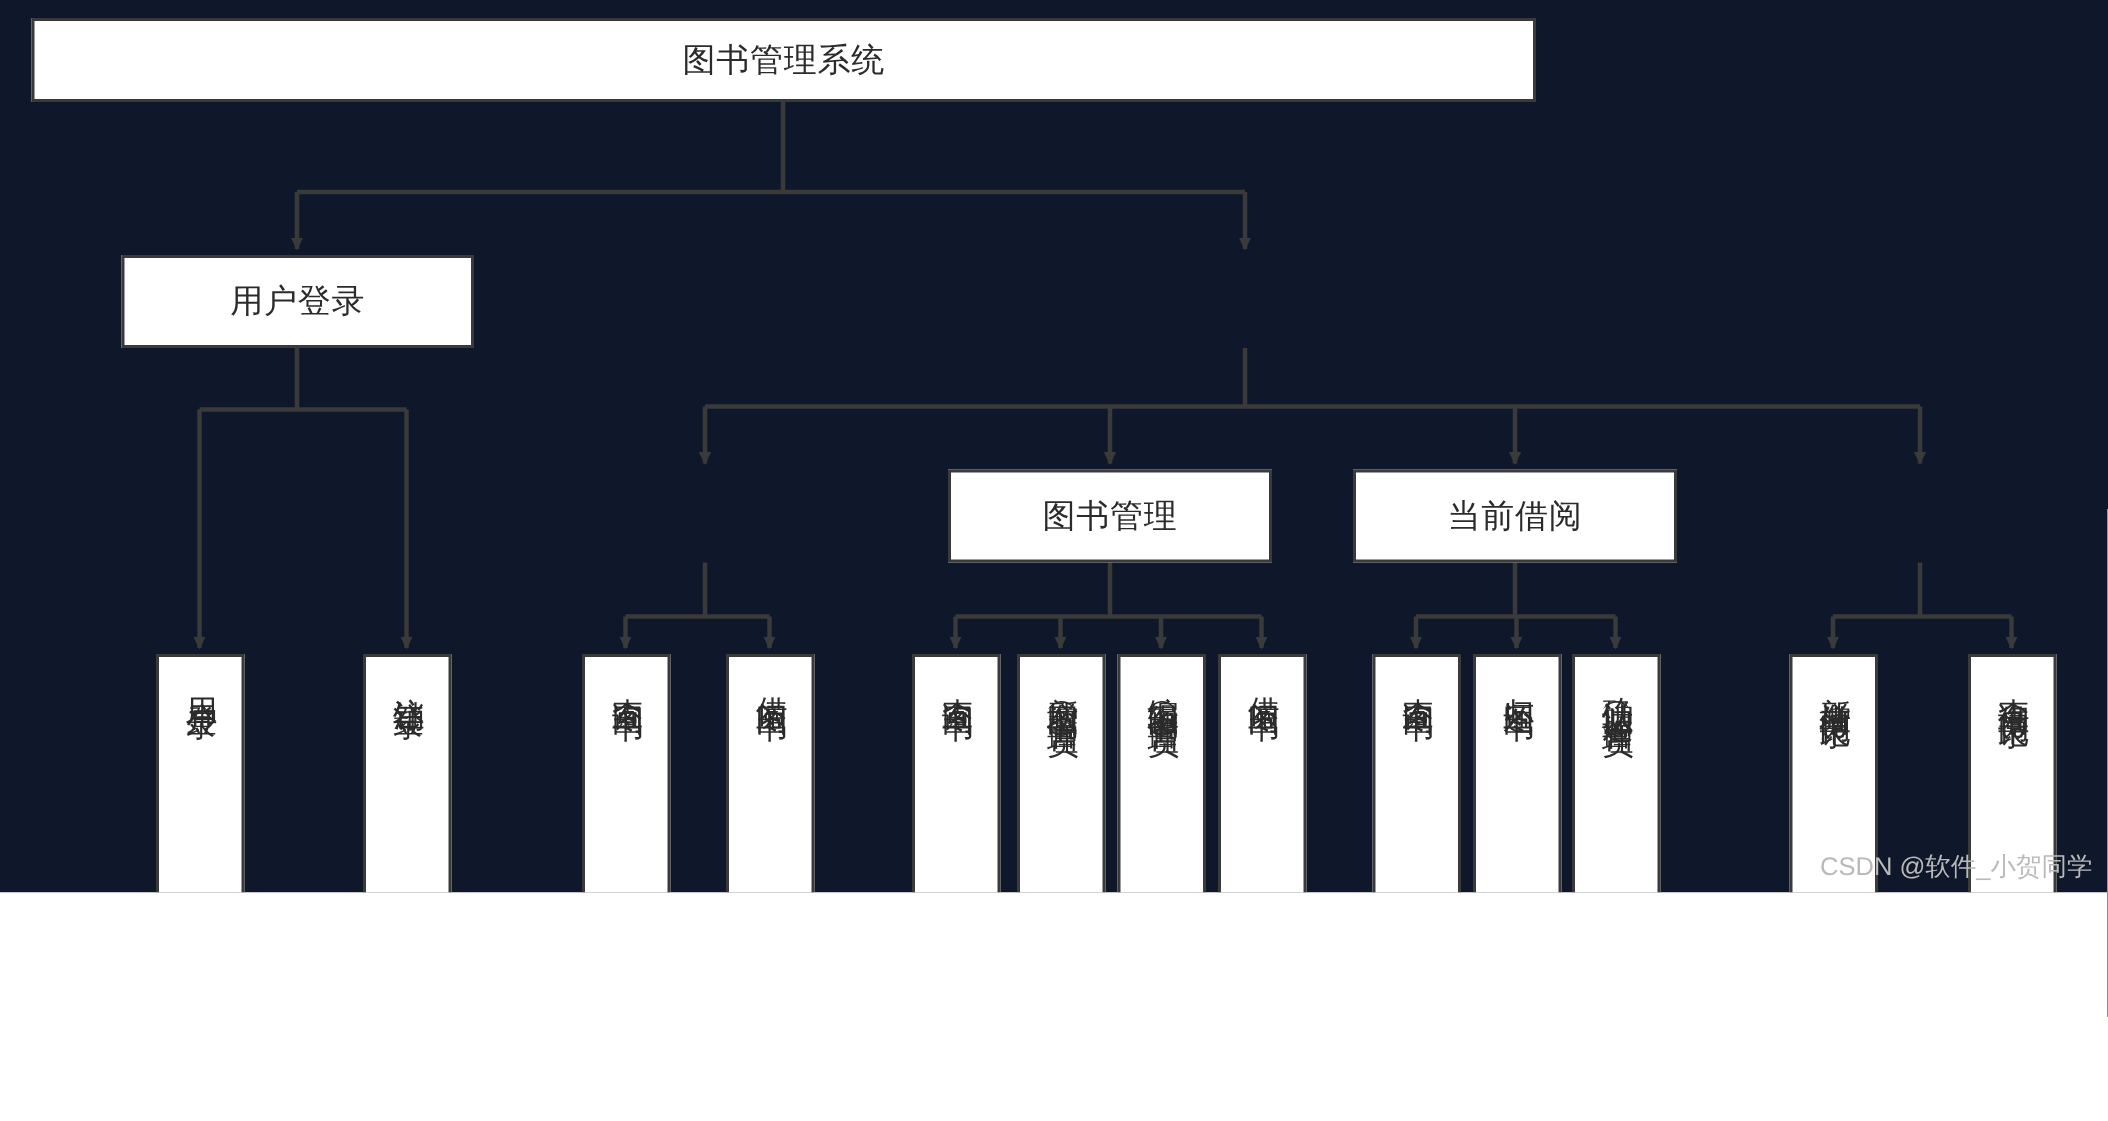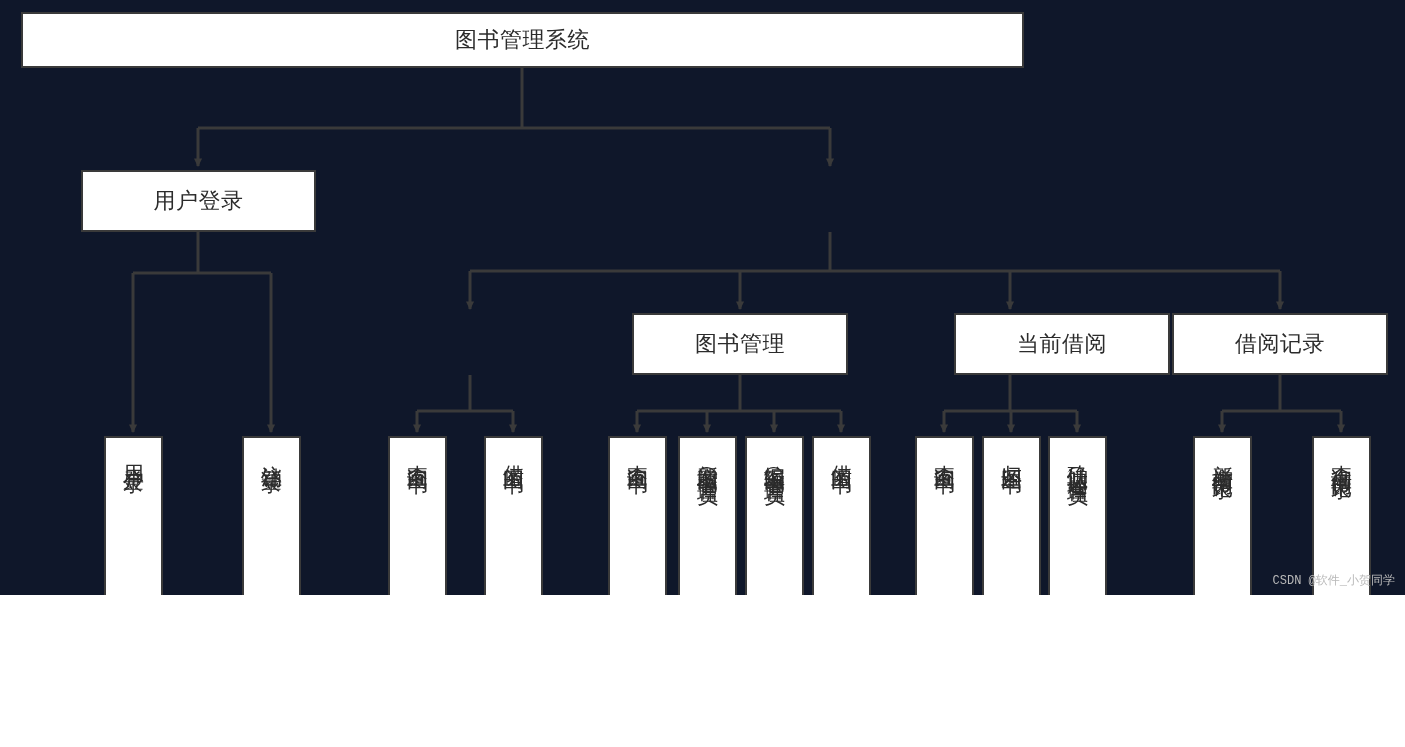--- a/index.html
+++ b/index.html
@@ -54,25 +54,25 @@
   }
   .node.root .node-label,
   .node.level1 .node-label,
   .node.level2 .node-label {
     font-size: 22px;
   }
   #watermark {
     position: absolute;
     right: 10px;
     bottom: 6px;
-    font-size: 12px;
+    font-size: 17px;
     color: #b9b9b9;
     z-index: 5;
     white-space: nowrap;
-    font-family: Liberation Mono, monospace;
+    font-family: Liberation Sans, sans-serif;
   }
 </style>
 </head>
 <body>
 
 <div id="diagram-root">
 
   <svg id="edges-svg" viewBox="0 0 1405 747" xmlns="http://www.w3.org/2000/svg">
     <defs>
       <marker id="arrow" markerWidth="9" markerHeight="9" refX="7.6" refY="4.5" orient="auto" markerUnits="userSpaceOnUse">
@@ -127,25 +127,22 @@
     <span class="node-label">图书管理系统</span>
   </div>
 
   <div class="node level1" style="left: 81px; top: 170px; width: 235px; height: 62px;">
     <span class="node-label">用户登录</span>
   </div>
 
   <div class="node level2" style="left: 632px; top: 313px; width: 216px; height: 62px;">
     <span class="node-label">图书管理</span>
   </div>
-  <div class="node level2" style="left: 954px; top: 313px; width: 216px; height: 62px;">
+  <div class="node level2" style="left: 902px; top: 313px; width: 216px; height: 62px;">
     <span class="node-label">当前借阅</span>
-  </div>
-  <div class="node level2" style="left: 1172px; top: 313px; width: 216px; height: 62px;">
-    <span class="node-label">借阅记录</span>
   </div>
 
   <div class="node leaf vertical" style="left: 104px; top: 436px; width: 59px; height: 298px;">
     <span class="node-label">用户登录</span>
   </div>
   <div class="node leaf vertical" style="left: 242px; top: 436px; width: 59px; height: 298px;">
     <span class="node-label">注销登录</span>
   </div>
   <div class="node leaf vertical" style="left: 388px; top: 436px; width: 59px; height: 298px;">
     <span class="node-label">查询图书</span>

